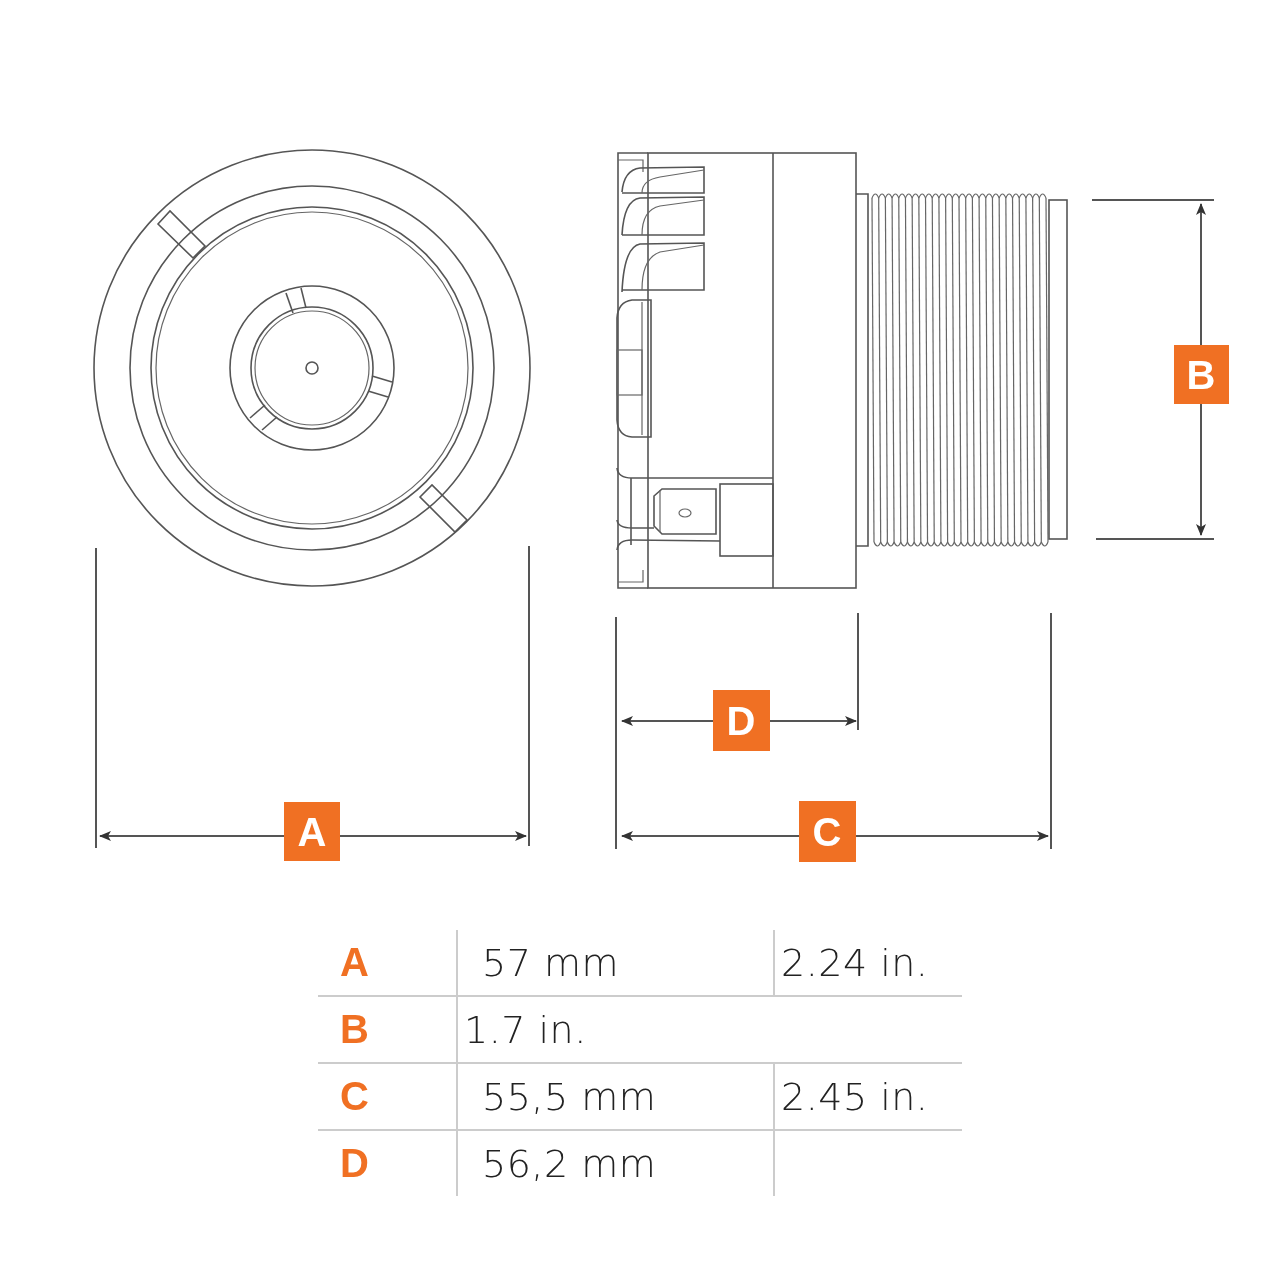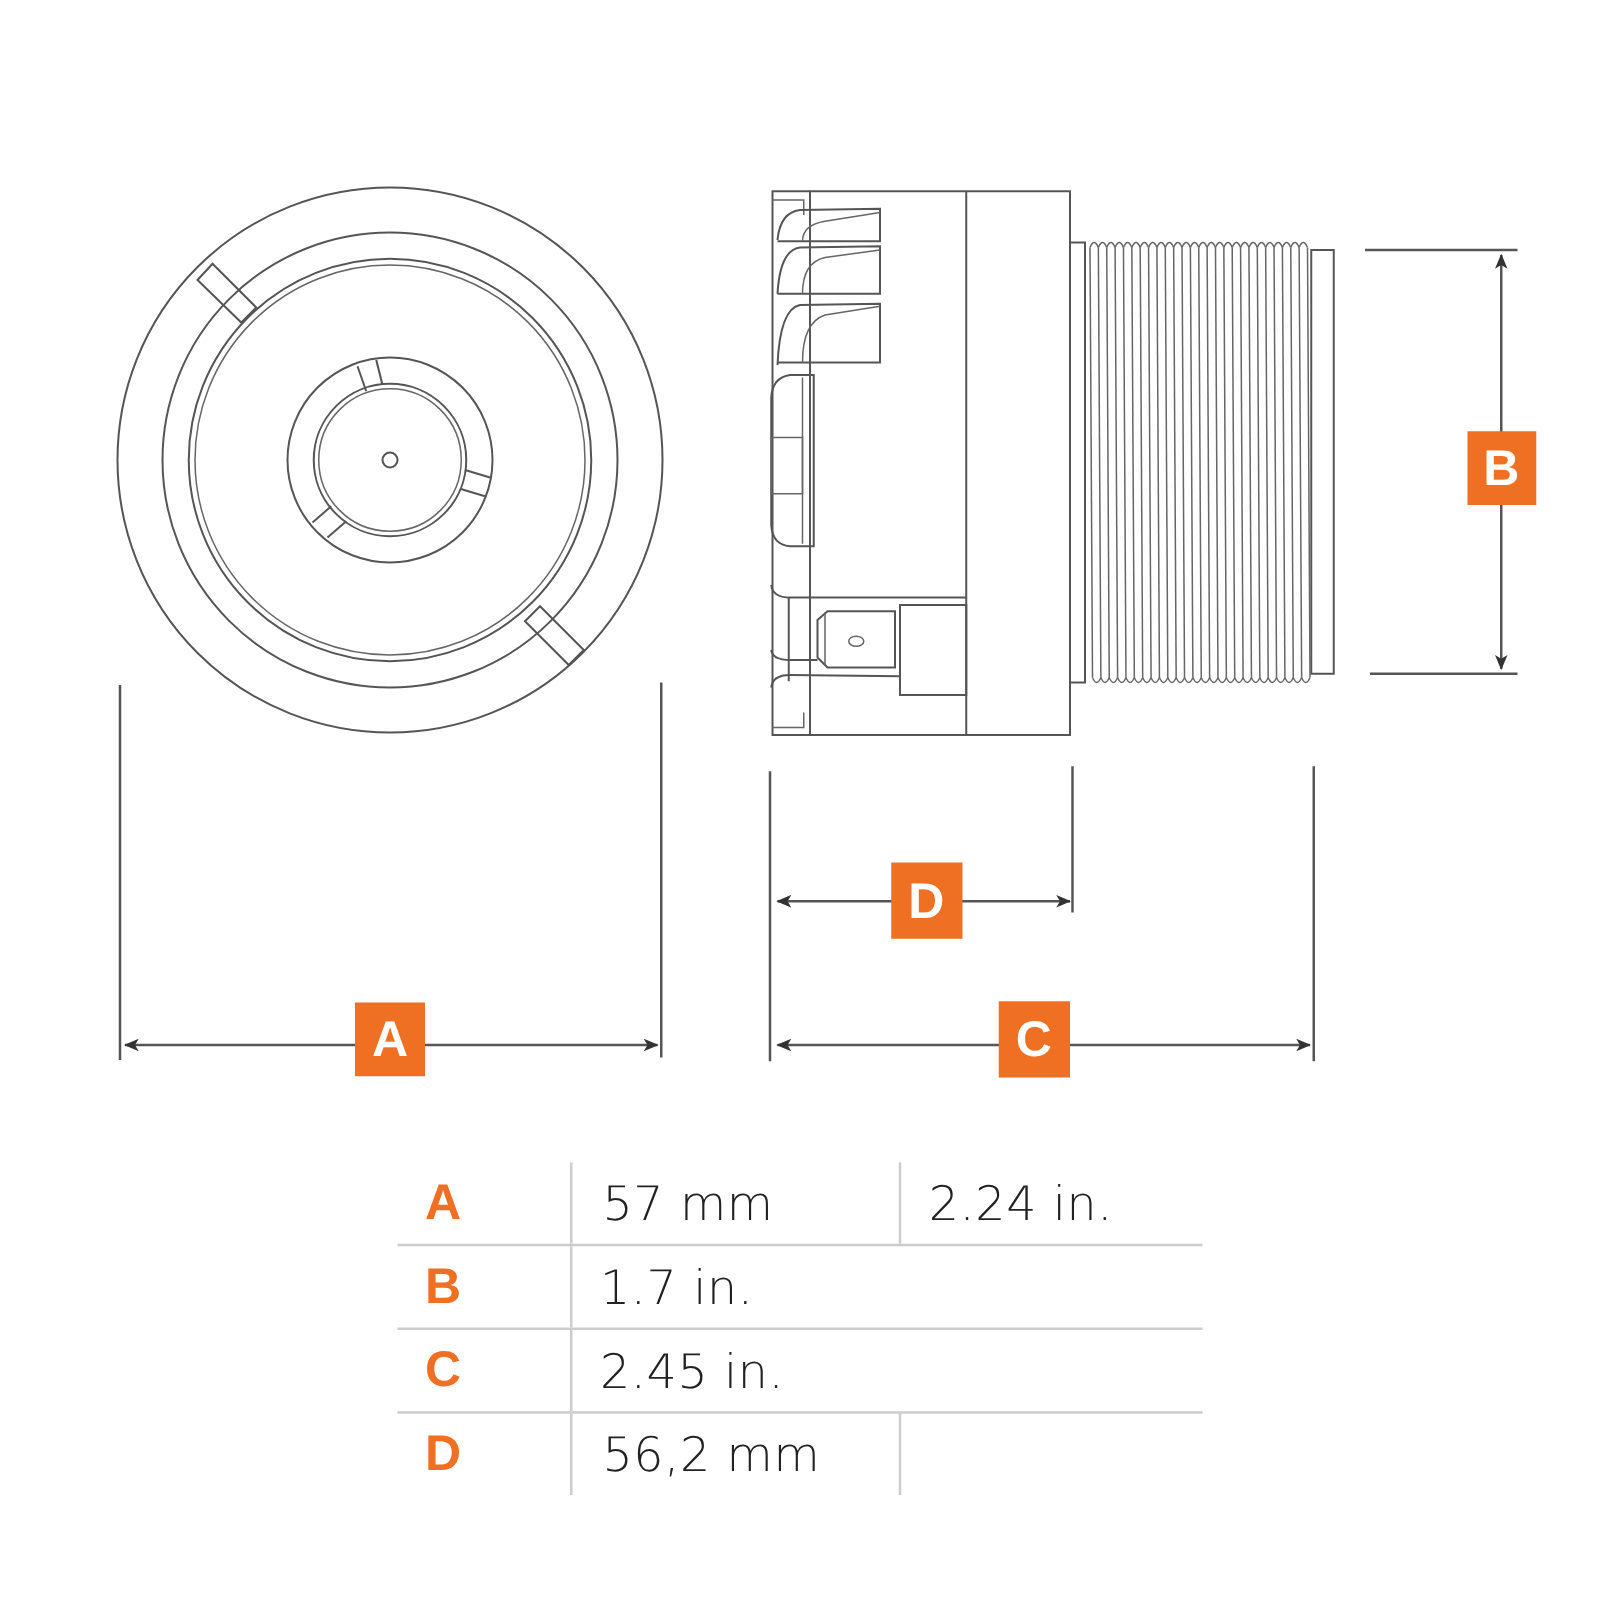--- a/index.html
+++ b/index.html
@@ -9,22 +9,22 @@
   .thin { fill: none; stroke: #666666; stroke-width: 1.2; }
   .dim { fill: none; stroke: #555555; stroke-width: 2; }
   .arrow { fill: #333333; }
   .badge rect { fill: #f07023; }
   .badge text { fill: #ffffff; font-family: "Liberation Sans", sans-serif; font-weight: bold; font-size: 40px; text-anchor: middle; dominant-baseline: central; }
   .table { position: absolute; left: 318px; top: 930px; width: 644px; }
   .row { display: flex; height: 65px; border-bottom: 2px solid #cccccc; align-items: center; }
   .row:last-child { border-bottom: none; }
   .cell { height: 100%; display: flex; align-items: center; font-family: "DejaVu Sans", sans-serif; color: #222222; font-size: 38px; font-weight: 300; letter-spacing: 0.5px; }
   .cell.key { width: 140px; padding-left: 22px; box-sizing: border-box; color: #f07023; font-weight: bold; font-family: "Liberation Sans", sans-serif; font-size: 40px; border-right: 2px solid #cccccc; }
-  .cell.mm { width: 263px; padding-left: 24px; box-sizing: border-box; border-right: 2px solid #cccccc; }
-  .cell.in { flex: 1; padding-left: 22px; box-sizing: border-box; }
+  .cell.mm { width: 317px; padding-left: 24px; box-sizing: border-box; border-right: 2px solid #cccccc; }
+  .cell.in { flex: 1; padding-left: 6px; box-sizing: border-box; }
 </style>
 </head>
 <body>
 
 <svg id="drawing" viewBox="0 0 1280 1280" xmlns="http://www.w3.org/2000/svg">
   <defs>
     <marker id="arrowEnd" viewBox="0 0 12 10" refX="11" refY="5" markerWidth="12" markerHeight="10" orient="auto" markerUnits="userSpaceOnUse">
       <path d="M0,0 L12,5 L0,10 L3,5 Z" class="arrow"></path>
     </marker>
     <marker id="arrowStart" viewBox="0 0 12 10" refX="1" refY="5" markerWidth="12" markerHeight="10" orient="auto" markerUnits="userSpaceOnUse">
@@ -231,19 +231,20 @@
     <div class="cell key">A</div>
     <div class="cell mm">57 mm</div>
     <div class="cell in">2.24 in.</div>
   </div>
   <div class="row">
     <div class="cell key">B</div>
     <div class="cell in">1.7 in.</div>
   </div>
   <div class="row">
     <div class="cell key">C</div>
+    <div class="cell mm">55,5 mm</div>
     <div class="cell in">2.45 in.</div>
   </div>
   <div class="row">
     <div class="cell key">D</div>
     <div class="cell mm">56,2 mm</div>
   </div>
 </div>
 
 </body></html>

